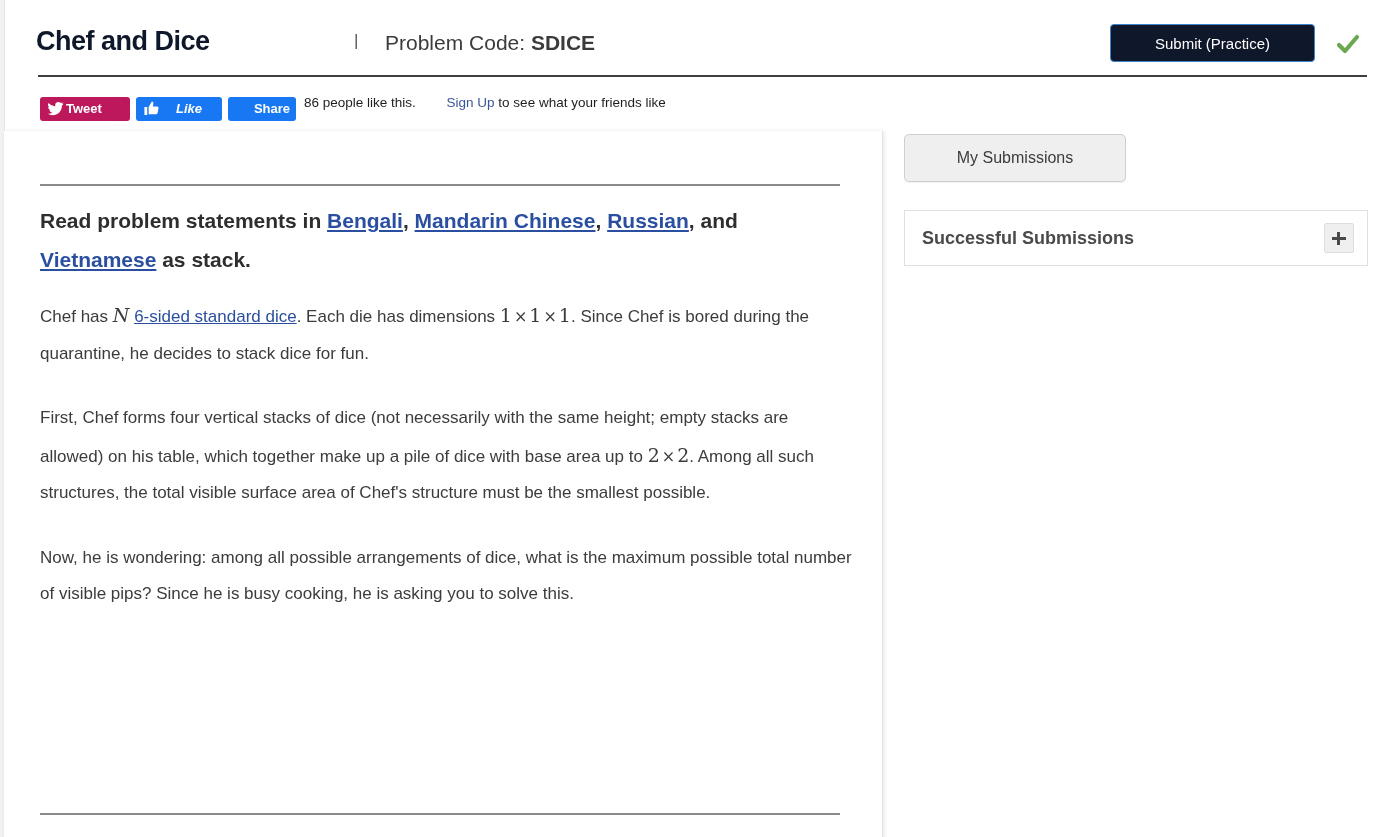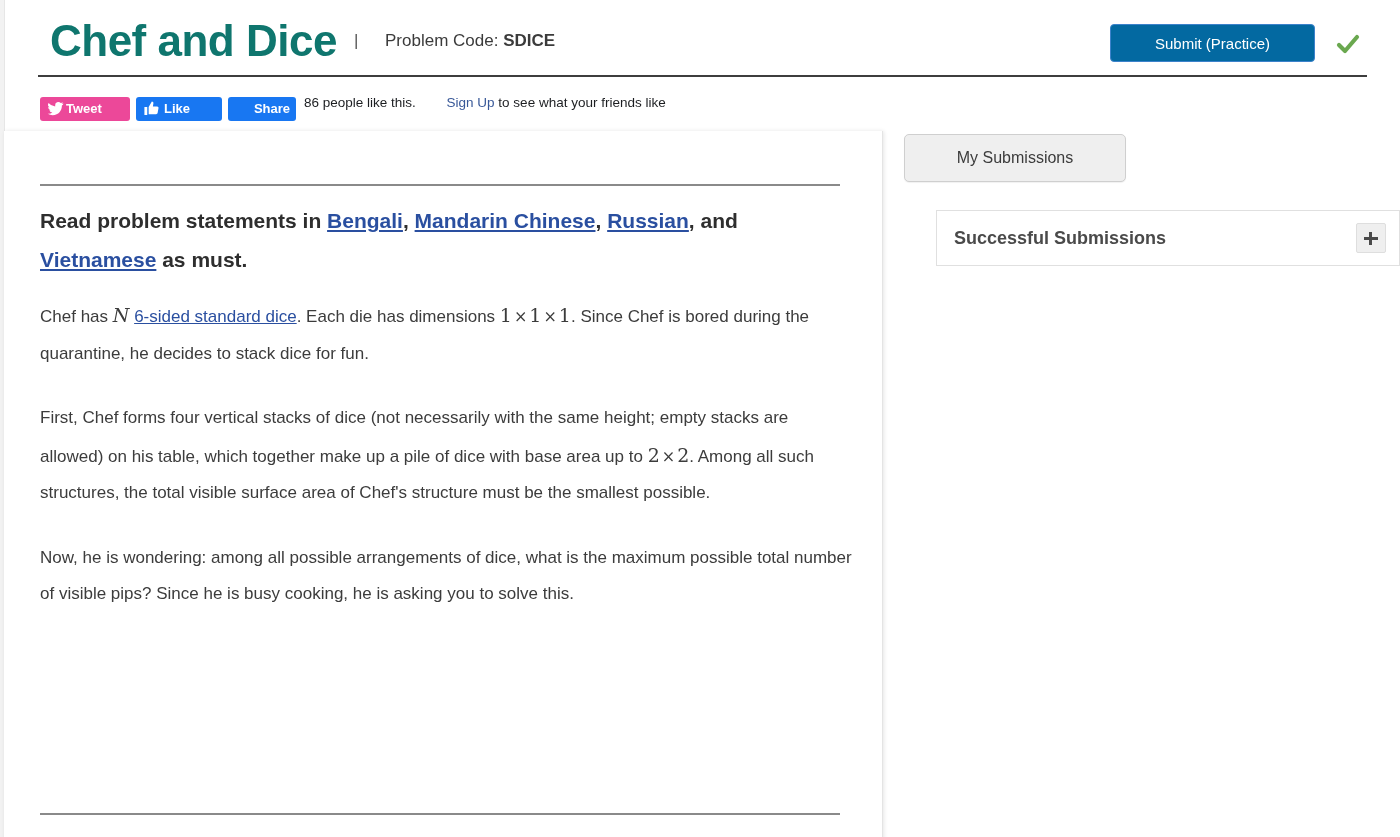--- a/index.html
+++ b/index.html
@@ -34,54 +34,54 @@
 
   
   .header {
     position: absolute;
     left: 0; top: 0;
     width: 1396px;
     height: 76px;
   }
   .problem-title {
     position: absolute;
-    left: 46px;
+    left: 32px;
     top: 20px;
-    font-size: 44px;
+    font-size: 27px;
     font-weight: bold;
-    color: #0f766e;
+    color: #0f172a;
     letter-spacing: -0.5px;
     line-height: 42px;
     white-space: nowrap;
   }
   .title-sep {
     position: absolute;
     left: 350px;
     top: 31px;
     font-size: 17px;
     color: #555;
     font-weight: normal;
   }
   .problem-code {
     position: absolute;
     left: 381px;
     top: 31px;
-    font-size: 17px;
+    font-size: 21px;
     color: #3b3b3b;
     white-space: nowrap;
   }
   .problem-code b { font-weight: bold; }
 
   .submit-btn {
     position: absolute;
     left: 1106px;
     top: 24px;
     width: 205px;
     height: 38px;
-    background: #0369a1;
+    background: #0f172a;
     border: 1px solid #3c82cb;
     border-radius: 4px;
     color: #ffffff;
     font-size: 15px;
     line-height: 38px;
     text-align: center;
     cursor: pointer;
     box-sizing: border-box;
   }
   .check-icon {
@@ -118,28 +118,29 @@
     font-size: 13px;
     font-weight: bold;
     line-height: 24px;
     cursor: pointer;
     box-sizing: border-box;
     white-space: nowrap;
   }
   .sbtn-tweet {
     left: 36px;
     width: 90px;
-    background: #ec4899;
+    background: #be185d;
     padding-left: 26px;
   }
   .sbtn-like {
     left: 132px;
     width: 86px;
     background: #1877f2;
-    padding-left: 28px;
+    padding-left: 40px;
+    font-style: italic;
   }
   .sbtn-share {
     left: 224px;
     width: 68px;
     background: #1877f2;
     text-align: center;
     padding-left: 20px;
   }
   .sbtn .glyph {
     position: absolute;
@@ -273,21 +274,20 @@
 
   .panel {
     position: absolute;
     left: 5px;
     top: 79px;
     width: 464px;
     height: 56px;
     background: #ffffff;
     border: 1px solid #e0e0e0;
     box-sizing: border-box;
-    margin-left: 32px;
   }
   .panel-title {
     position: absolute;
     left: 17px;
     top: 17px;
     font-size: 18px;
     font-weight: bold;
     color: #4a4a4a;
   }
   .panel-toggle {
@@ -363,21 +363,21 @@
     <div class="like-count">
       <span>86 people like this. </span><a>Sign Up</a><span> to see what your friends like</span>
     </div>
   </div>
 
   <div class="content-card">
     <div class="card-rule-top"></div>
 
     <div class="statement">
 
-      <div class="lang-line"><span>Read problem statements in </span><a>Bengali</a><span>, </span><a>Mandarin Chinese</a><span>, </span><a>Russian</a><span>, and </span><a>Vietnamese</a><span> as must.</span></div>
+      <div class="lang-line"><span>Read problem statements in </span><a>Bengali</a><span>, </span><a>Mandarin Chinese</a><span>, </span><a>Russian</a><span>, and </span><a>Vietnamese</a><span> as stack.</span></div>
 
       <p class="body-text"><span>Chef has </span><span class="mathvar">N</span> <a>6-sided standard dice</a><span>. Each die has dimensions </span><span class="mathnum">1</span><span class="mathop">×</span><span class="mathnum">1</span><span class="mathop">×</span><span class="mathnum">1</span><span>. Since Chef is bored during the quarantine, he decides to stack dice for fun.</span></p>
 
       <p class="body-text"><span>First, Chef forms four vertical stacks of dice (not necessarily with the same height; empty stacks are allowed) on his table, which together make up a pile of dice with base area up to </span><span class="mathnum">2</span><span class="mathop">×</span><span class="mathnum">2</span><span>. Among all such structures, the total visible surface area of Chef's structure must be the smallest possible.</span></p>
 
 
       <p class="body-text">Now, he is wondering: among all possible arrangements of dice, what is the maximum possible total number of visible pips? Since he is busy cooking, he is asking you to solve this.</p>
 
     </div>
 

